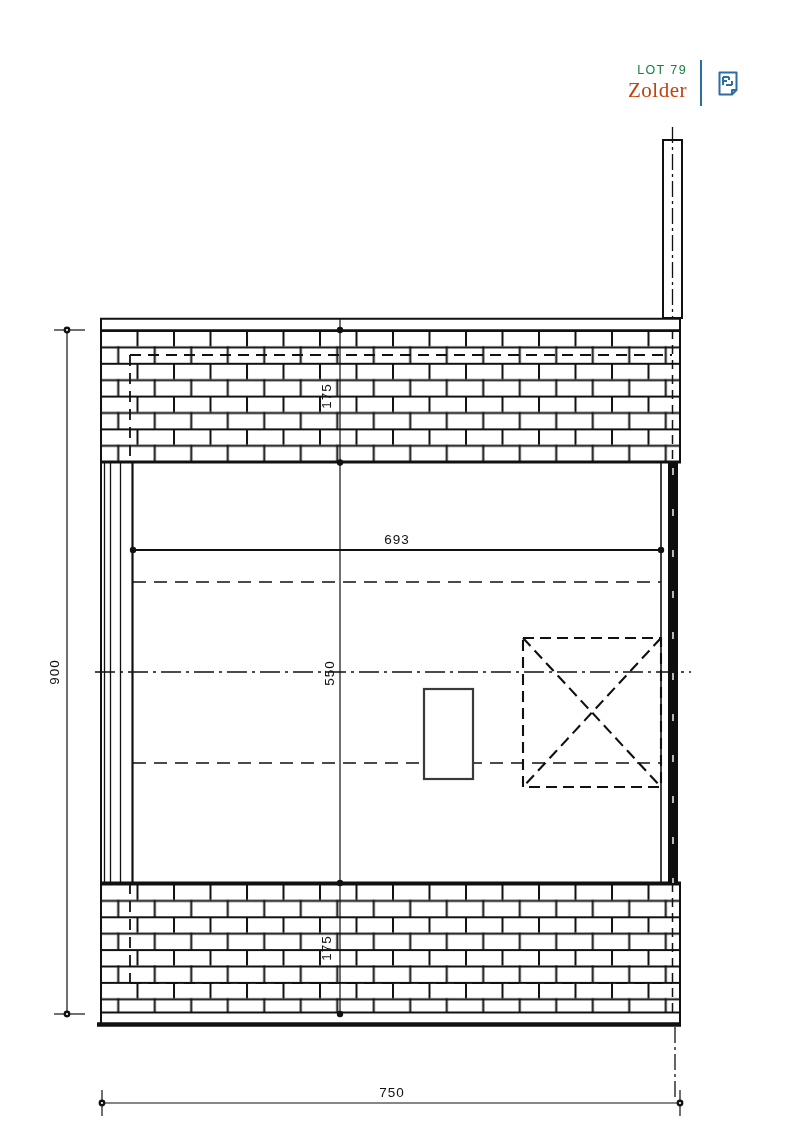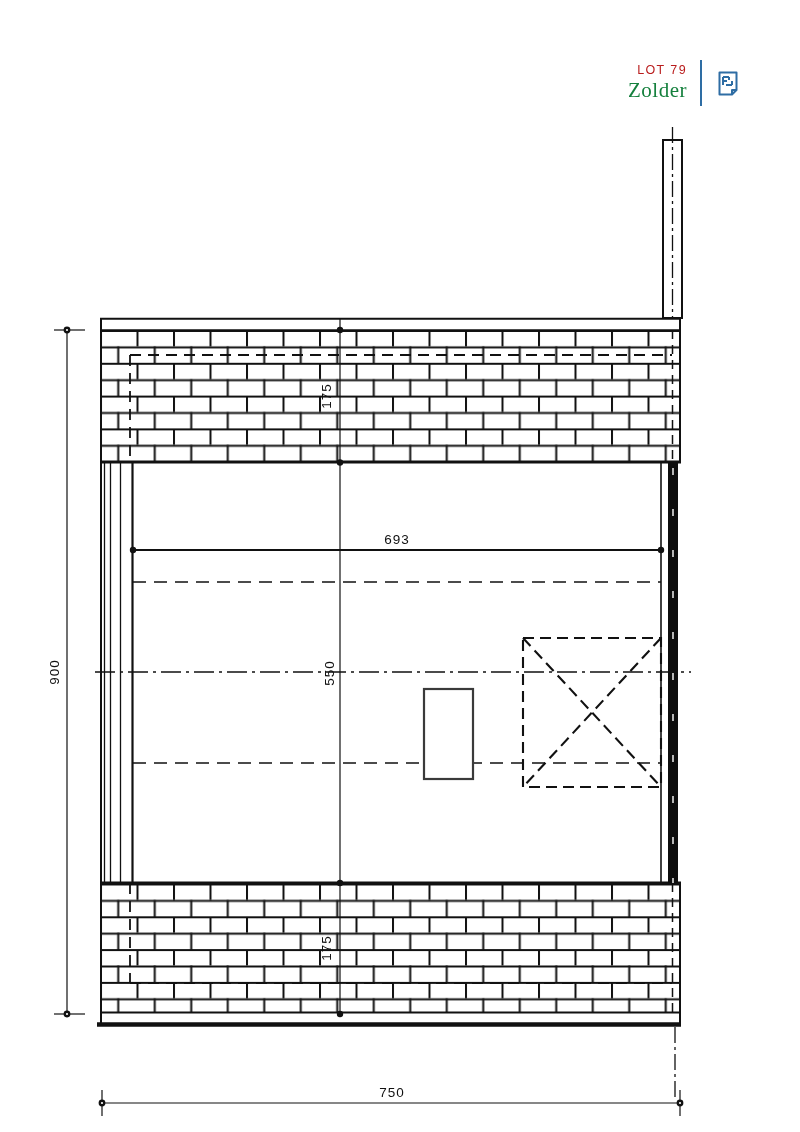--- a/index.html
+++ b/index.html
@@ -19,27 +19,27 @@
     gap:13px;
   }
   .header .titles{
     display:flex;
     flex-direction:column;
     align-items:flex-end;
   }
   .lot-label{
     font-size:12.5px;
     letter-spacing:1.4px;
-    color:#b91c1c;
+    color:#15803d;
     font-family:"Liberation Sans",sans-serif;
   }
   .plan-title{
     font-size:21px;
     letter-spacing:0.5px;
-    color:#15803d;
+    color:#c2410c;
     font-family:"Liberation Serif",serif;
     margin-top:1px;
   }
   .header .divider{
     width:2px;
     height:46px;
     background:#2e6da4;
   }
   svg text{
     font-family:"Liberation Sans",sans-serif;

